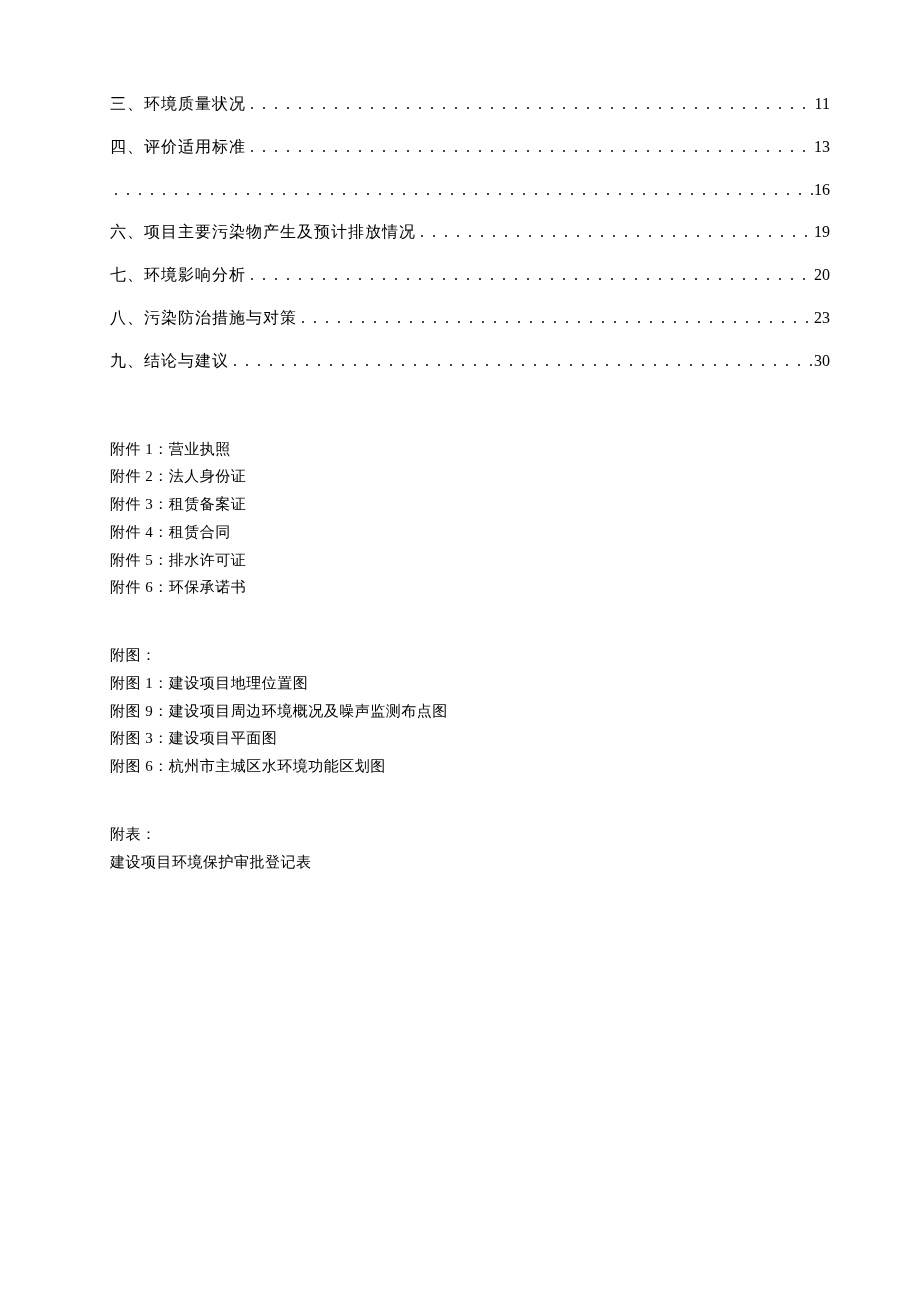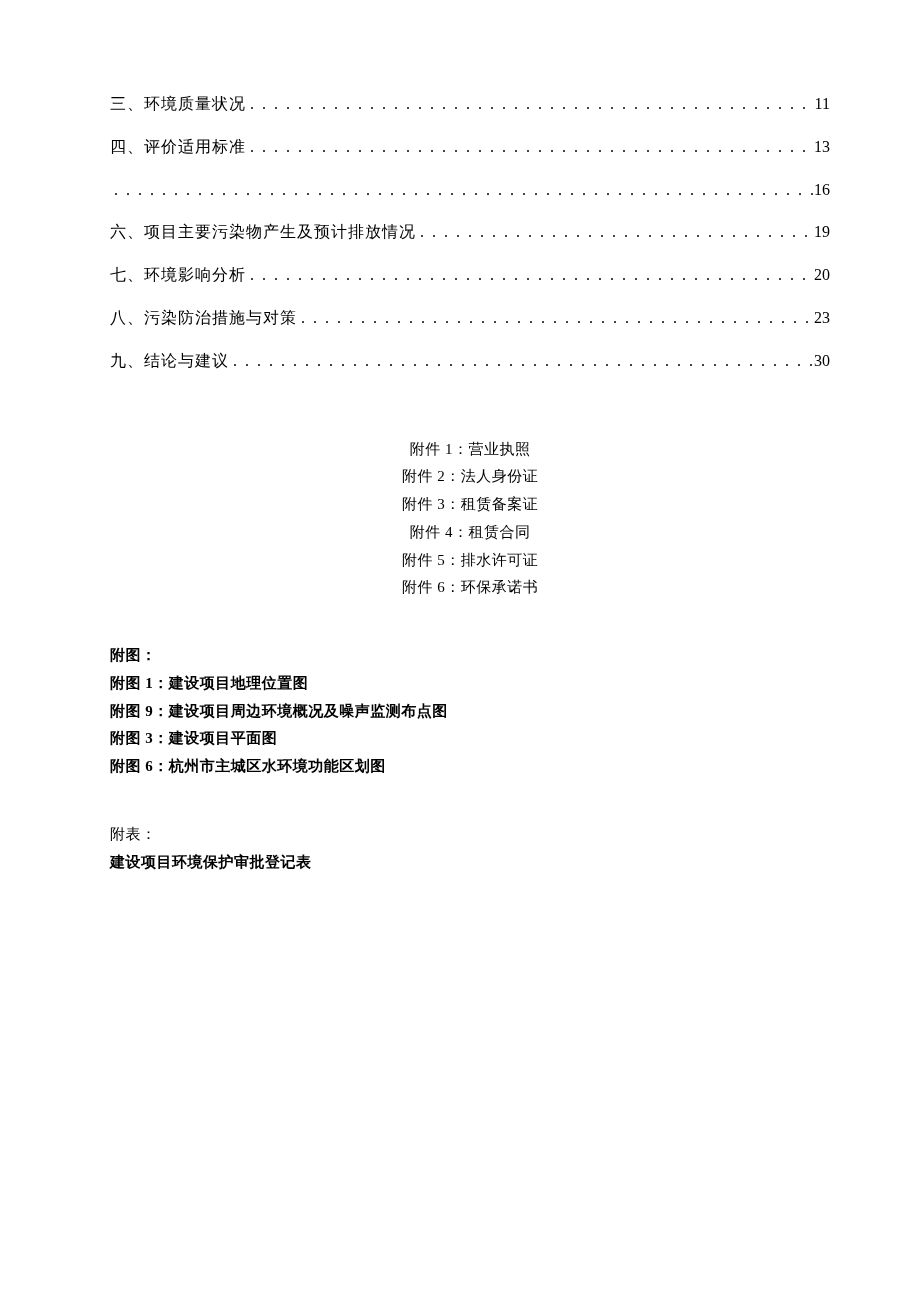--- a/index.html
+++ b/index.html
@@ -39,44 +39,41 @@
     .toc-page {
       white-space: nowrap;
     }
     .attachments {
       margin-bottom: 40px;
       font-size: 15px;
       line-height: 1.85;
     }
     .attachment-item {
       letter-spacing: 0.5px;
-      text-align: center;
     }
     .figures {
       margin-bottom: 40px;
       font-size: 15px;
       line-height: 1.85;
-      font-weight: bold;
     }
     .figure-header {
       letter-spacing: 0.5px;
     }
     .figure-item {
       letter-spacing: 0.5px;
     }
     .tables {
       font-size: 15px;
       line-height: 1.85;
     }
     .table-header {
       letter-spacing: 0.5px;
     }
     .table-item {
       letter-spacing: 0.5px;
-      font-weight: bold;
     }
   </style>
 </head>
 <body>
 
 <div class="toc">
   <div class="toc-entry">
     <span class="toc-title">三、环境质量状况</span>
     <span class="toc-dots">. . . . . . . . . . . . . . . . . . . . . . . . . . . . . . . . . . . . . . . . . . . . . . . . . . . . . . . . . . . . . . . . . . . . . . . . . . . . . . . . . . . . . . . . . . . . . . . . . . . .</span>
     <span class="toc-page">11</span>

